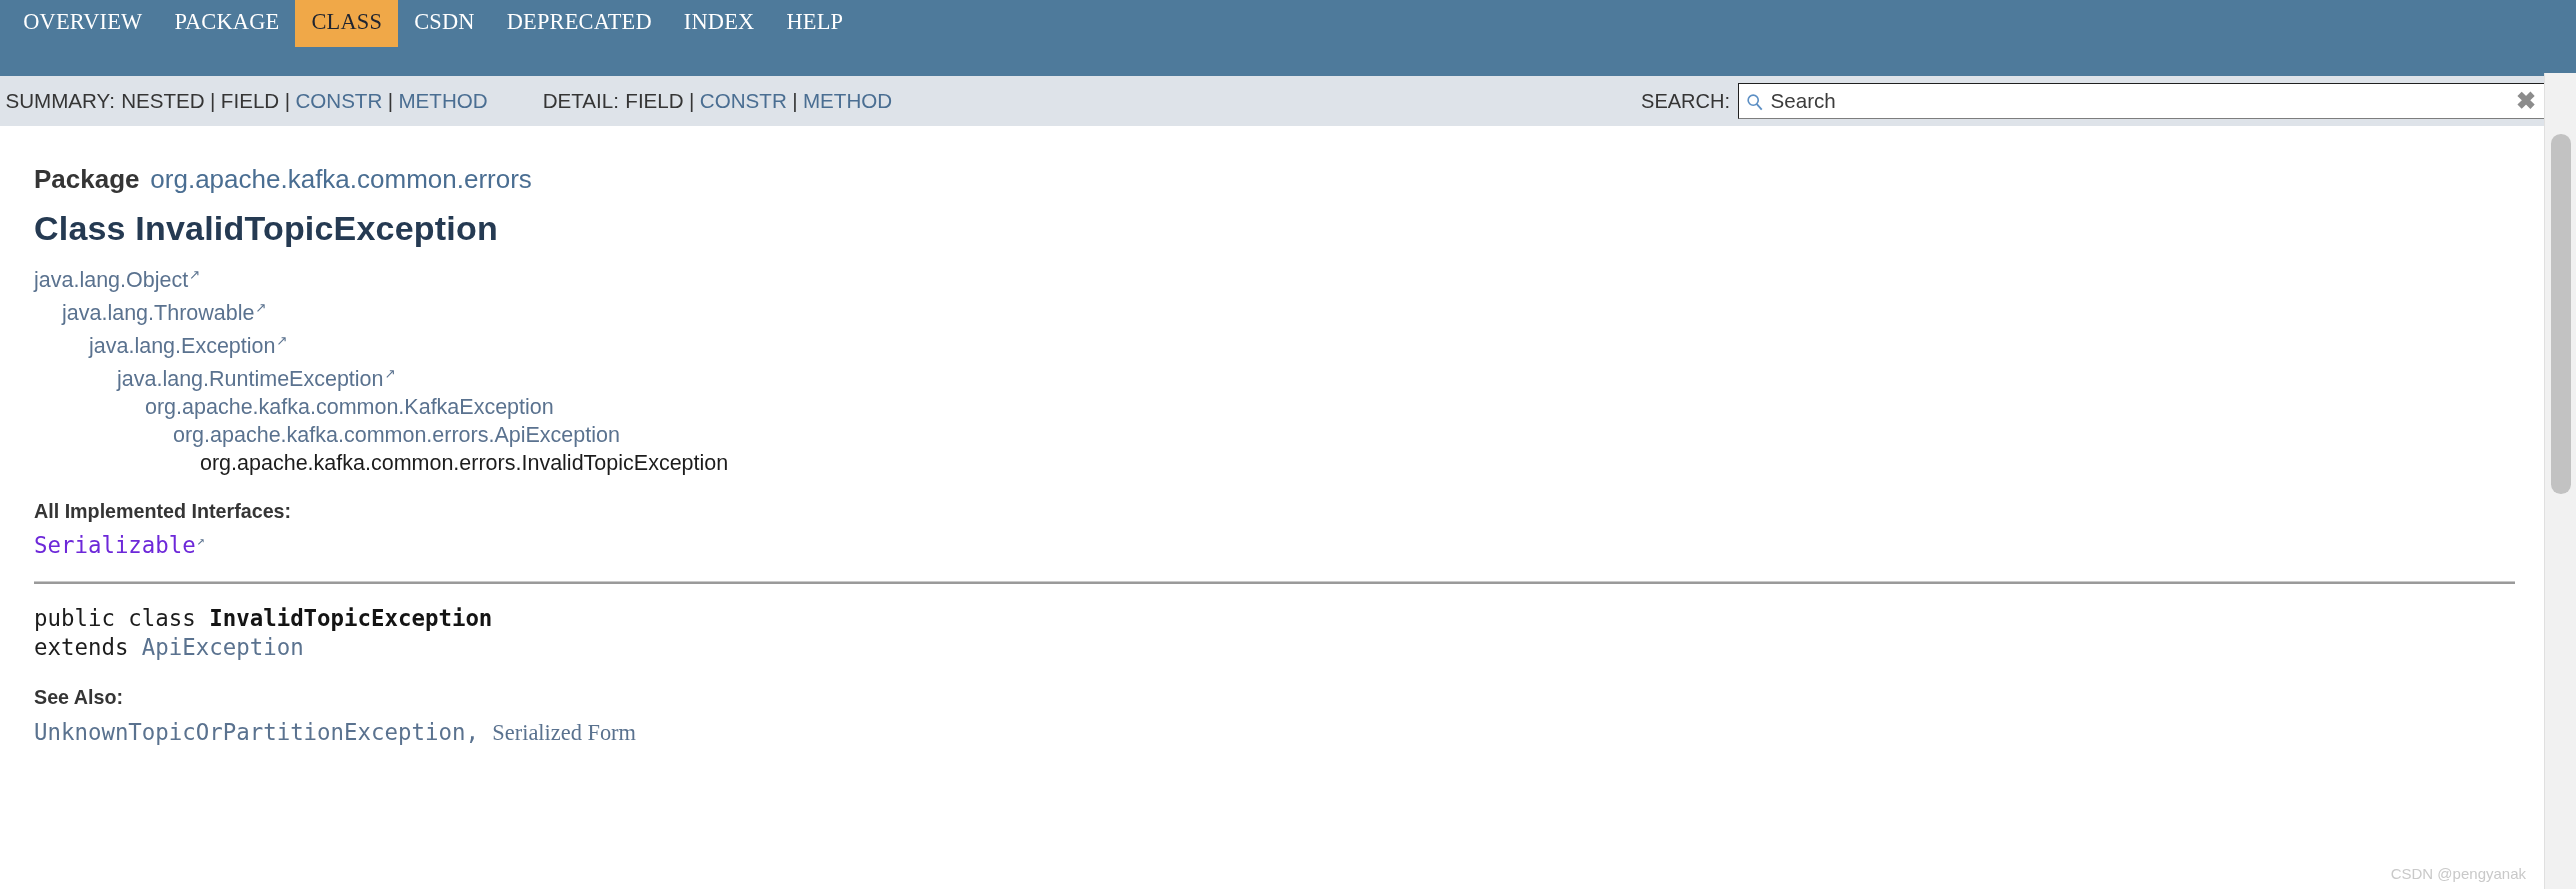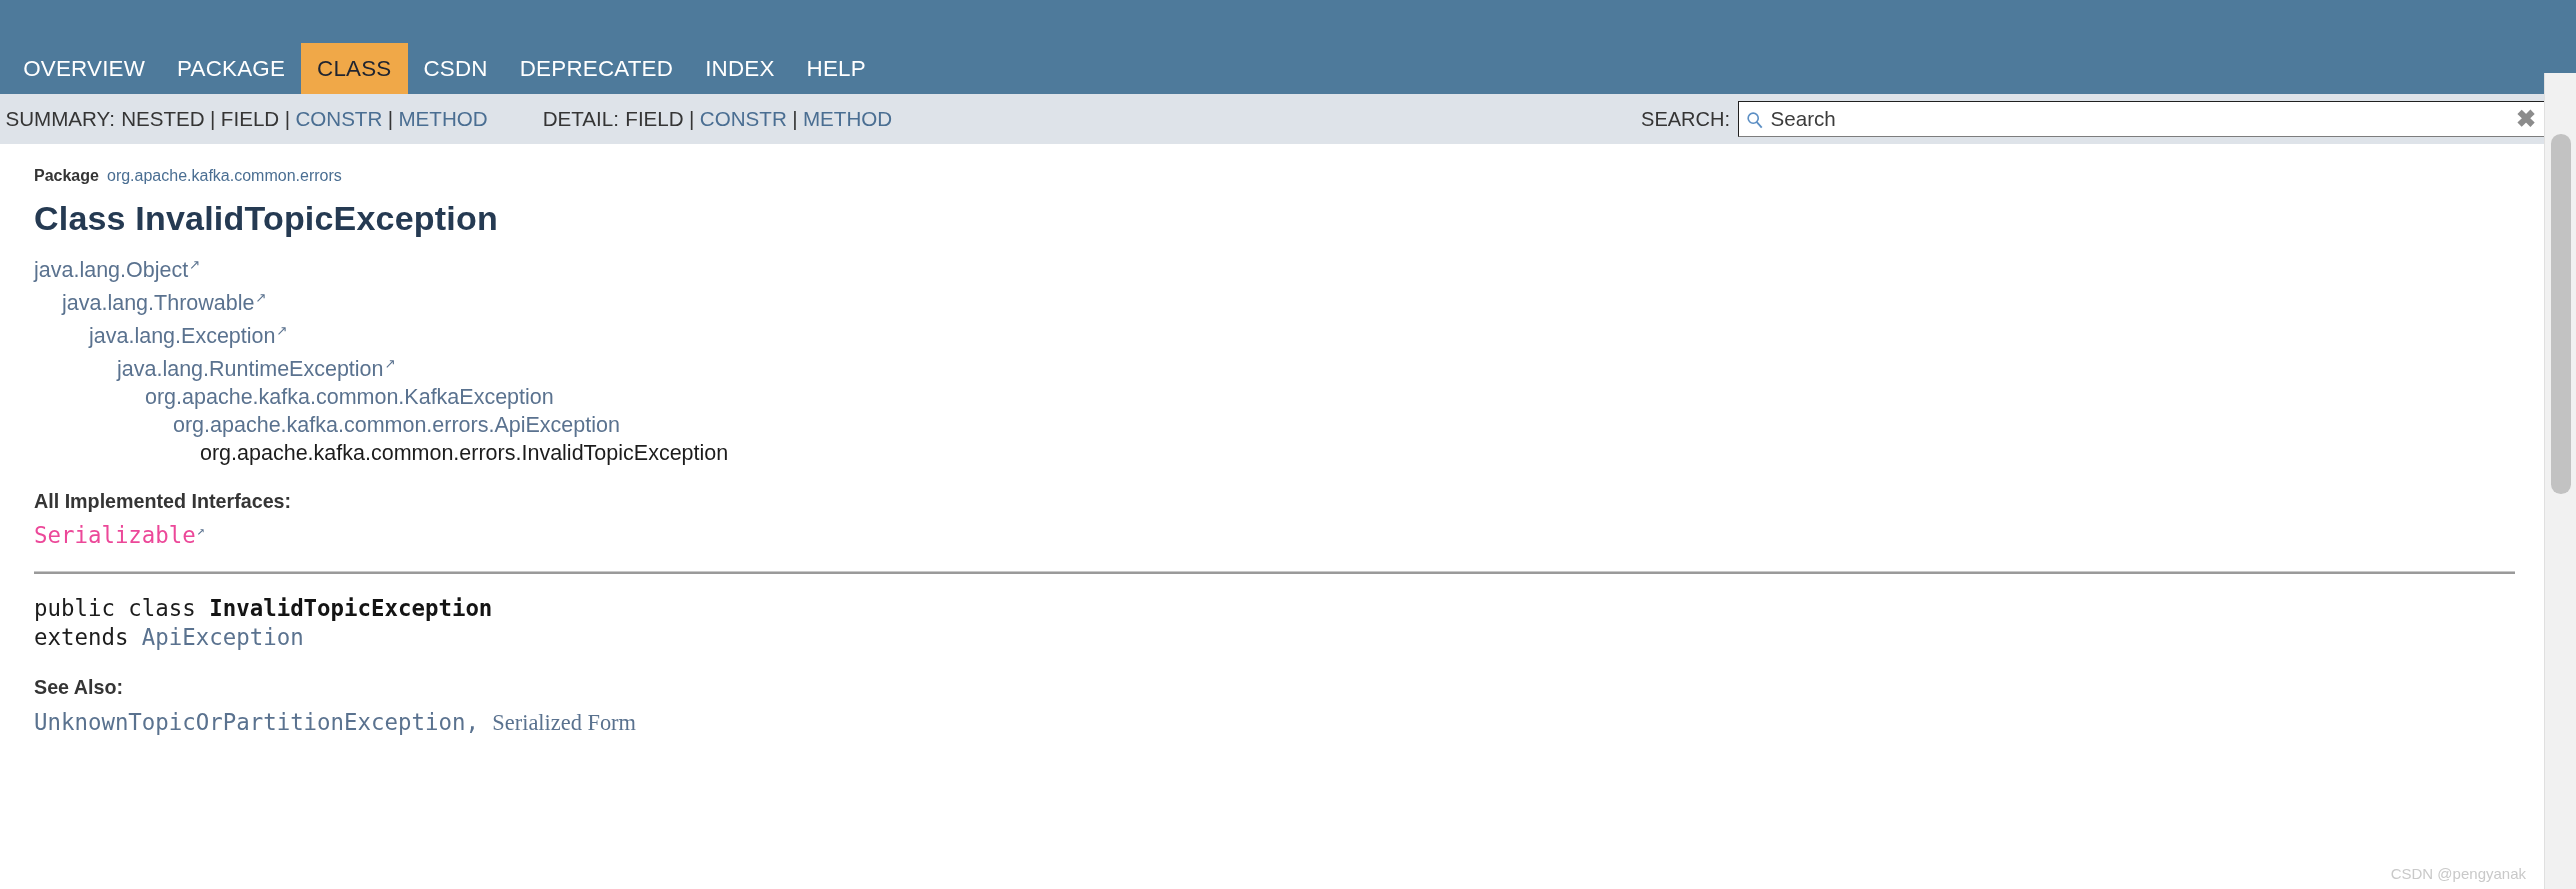--- a/index.html
+++ b/index.html
@@ -7,25 +7,26 @@
     margin: 0; padding: 0;
     width: 2576px; height: 890px;
     overflow: hidden;
     background: #ffffff;
     font-family: "Liberation Sans", sans-serif;
   }
 
   
   .topnav {
     background: #4E7A9B;
-    height: 94px;
-    display: flex;
-    align-items: flex-end;
+    height: 76px;
+    display: flex;
+    align-items: flex-start;
     padding-left: 7.2px;
     position: relative;
+    font-family: Liberation Serif, serif;
   }
   .topnav .navlist {
     display: flex;
     align-items: stretch;
     height: 51px;
     margin-top: -3.6px;
   }
   .topnav .navitem {
     display: flex;
     align-items: center;
@@ -110,22 +111,22 @@
 
   
   .content {
     position: relative;
     padding: 0 0 0 34px;
     background: #ffffff;
     height: calc(890px - 73px - 50px);
   }
 
   .pkgline {
-    font-size: 16px;
-    padding-top: 23px;
+    font-size: 26px;
+    padding-top: 38px;
     color: #353535;
   }
   .pkgline .pkglabel { font-weight: bold; color: #353535; }
   .pkgline .pkgname { color: #4A6E92; cursor: pointer; margin-left: 3.6px; }
 
   .classtitle {
     font-size: 34px;
     font-weight: bold;
     color: #253A52;
     margin-top: 14.3px;
@@ -152,21 +153,21 @@
     font-size: 19.7px;
     font-weight: bold;
     color: #353535;
   }
   .ifaces-list {
     margin-top: 9px;
     font-family: "DejaVu Sans Mono", monospace;
     font-size: 22.4px;
     color: #5A728F;
   }
-  .ifaces-list a { color: #ec4899; text-decoration: none; cursor: pointer; }
+  .ifaces-list a { color: #6d28d9; text-decoration: none; cursor: pointer; }
 
   .hr {
     margin: 23px 0 0 0;
     width: 2481px;
     height: 2.7px;
     background: #9a9a9a;
     border-top: 0.9px solid #c9c9c9;
   }
 
   .signature {

